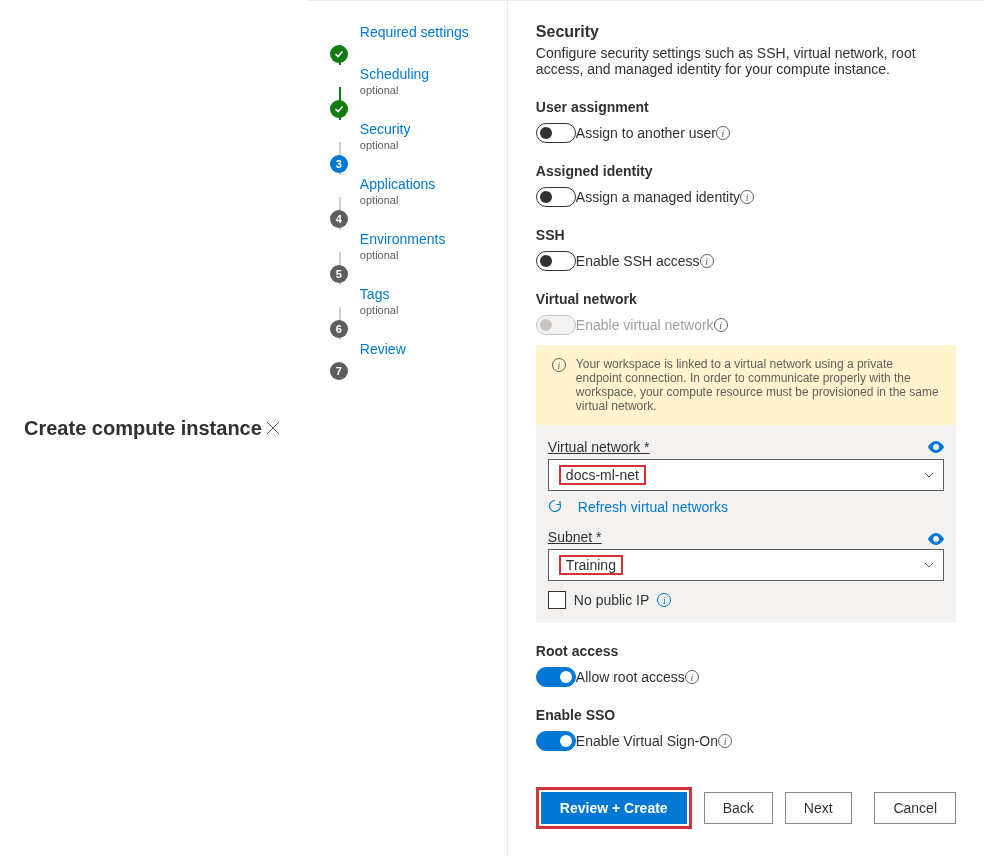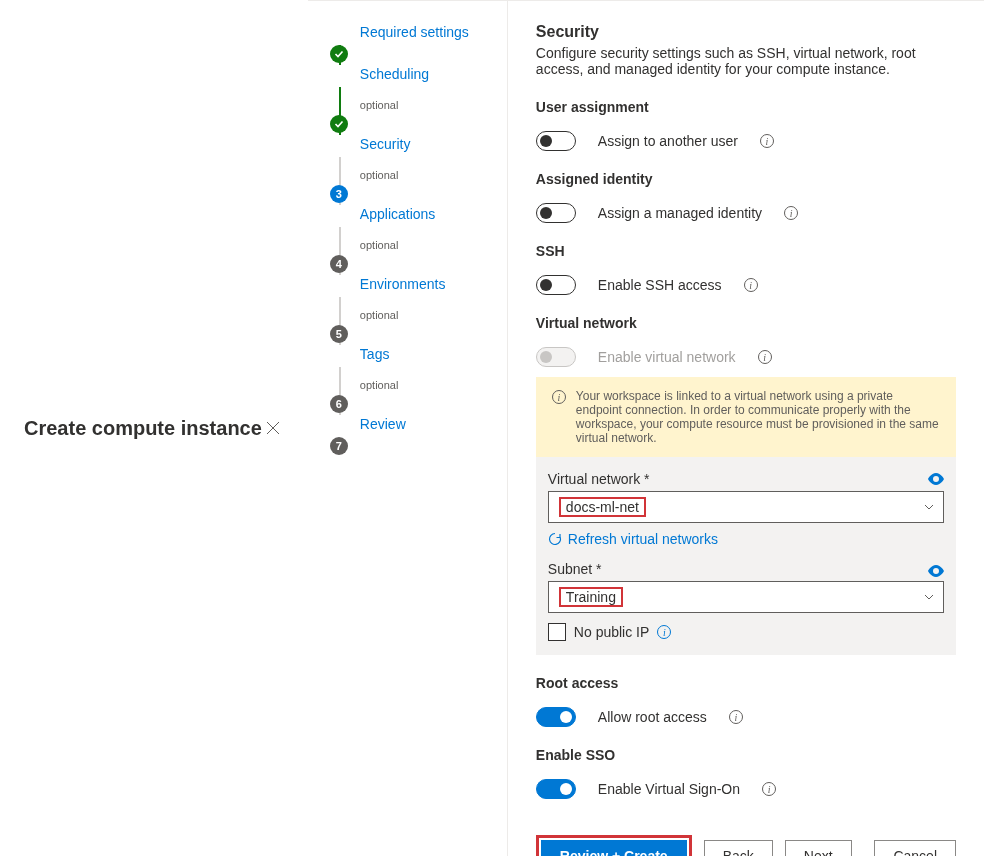--- a/index.html
+++ b/index.html
@@ -12,49 +12,49 @@
   .sidebar { width: 200px; border-right: 1px solid #edebe9; padding: 22px 0 0 22px; }
   .step { display: flex; align-items: flex-end; margin-bottom: 2px; position: relative; }
   .step-line { position: absolute; left: 9px; top: 22px; bottom: -2px; width: 2px; background: #d2d0ce; }
   .step-line.done { background: #107c10; }
   .step-icon { width: 18px; height: 18px; border-radius: 50%; display: flex; align-items: center; justify-content: center; font-size: 11px; font-weight: 600; color: #fff; flex-shrink: 0; margin-right: 12px; position: relative; z-index: 1; }
   .step-icon.done { background: #107c10; }
   .step-icon.current { background: #0078d4; }
   .step-icon.pending { background: #605e5c; }
   .step-text { display: flex; flex-direction: column; padding-bottom: 22px; }
   .step-label { color: #0078d4; cursor: pointer; line-height: 18px; }
-  .step-opt { font-size: 11px; color: #605e5c; margin-top: 16px; }
+  .step-opt { font-size: 11px; color: #605e5c; margin-top: 1px; }
   .main { flex: 1; overflow-y: auto; padding: 22px 28px 0 28px; }
   .sec-title { font-size: 16px; font-weight: 600; margin: 0 0 4px 0; }
   .sec-desc { margin: 0 0 22px 0; color: #323130; }
   .group { margin-bottom: 20px; }
   .group-label { font-weight: 600; margin-bottom: 8px; }
-  .toggle-row { display: flex; align-items: center; gap: 22px; margin-top: 16px; }
+  .toggle-row { display: flex; align-items: center; gap: 0; }
   .toggle { width: 40px; height: 20px; border-radius: 10px; cursor: pointer; position: relative; flex-shrink: 0; }
   .toggle.off { border: 1px solid #323130; background: #fff; }
   .toggle.off .knob { position: absolute; left: 3px; top: 3px; width: 12px; height: 12px; border-radius: 50%; background: #323130; }
   .toggle.on { background: #0078d4; border: 1px solid #0078d4; }
   .toggle.on .knob { position: absolute; right: 3px; top: 3px; width: 12px; height: 12px; border-radius: 50%; background: #fff; }
   .toggle.disabled { border: 1px solid #c8c6c4; background: #f3f2f1; cursor: default; }
   .toggle.disabled .knob { position: absolute; left: 3px; top: 3px; width: 12px; height: 12px; border-radius: 50%; background: #c8c6c4; }
   .toggle-label { color: #323130; }
   .toggle-label.disabled { color: #a19f9d; }
   .info-icon { width: 14px; height: 14px; border: 1px solid #605e5c; border-radius: 50%; display: inline-flex; align-items: center; justify-content: center; font-size: 10px; color: #605e5c; cursor: default; font-style: italic; font-family: Georgia, serif; }
   .vnet-box { background: #f3f2f1; padding: 0 12px 14px 12px; margin-top: 10px; }
   .info-bar { background: #fff4ce; display: flex; gap: 10px; padding: 12px 16px; margin: 0 -12px 14px -12px; font-size: 12px; color: #605e5c; align-items: flex-start; }
   .info-bar .info-icon { flex-shrink: 0; margin-top: 1px; }
-  .field-label-row { display: flex; justify-content: space-between; align-items: center; margin-bottom: 4px; }
+  .field-label-row { display: flex; justify-content: space-between; align-items: center; margin-bottom: 4px; text-decoration: underline; }
   .field-label { font-size: 14px; }
   .preview-icon { color: #0078d4; font-size: 14px; }
   .dropdown { position: relative; }
   .dropdown-input { width: 100%; height: 32px; border: 1px solid #605e5c; background: #fff; display: flex; align-items: center; justify-content: space-between; padding: 0 8px 0 10px; cursor: pointer; }
   .dropdown-input .value-wrap { padding: 0 5px; }
   .chev { width: 12px; height: 12px; }
   .red-box { border: 2px solid #d13438; display: inline-block; }
-  .link-row { display: flex; align-items: center; gap: 6px; color: #0078d4; cursor: pointer; margin-top: 8px; font-size: 14px; }
+  .link-row { display: flex; gap: 16px; color: #0078d4; cursor: pointer; margin-top: 8px; font-size: 14px; }
   .check-row { display: flex; align-items: center; gap: 8px; margin-top: 10px; }
   .checkbox { width: 18px; height: 18px; border: 1px solid #323130; background: #fff; cursor: pointer; }
   .footer { display: flex; justify-content: space-between; align-items: center; padding: 16px 28px 24px 28px; }
   .footer-left { display: flex; gap: 12px; align-items: center; }
   .btn { height: 32px; padding: 11px 18px; border: 1px solid #8a8886; background: #fff; color: #323130; cursor: pointer; display: inline-flex; align-items: center; justify-content: center; font-size: 14px; }
   .btn.primary { background: #0078d4; border-color: #0078d4; color: #fff; font-weight: 600; }
   .highlight-wrap { border: 3px solid #d13438; padding: 2px; display: inline-block; }
   svg { display: block; }
 </style>
 </head>

